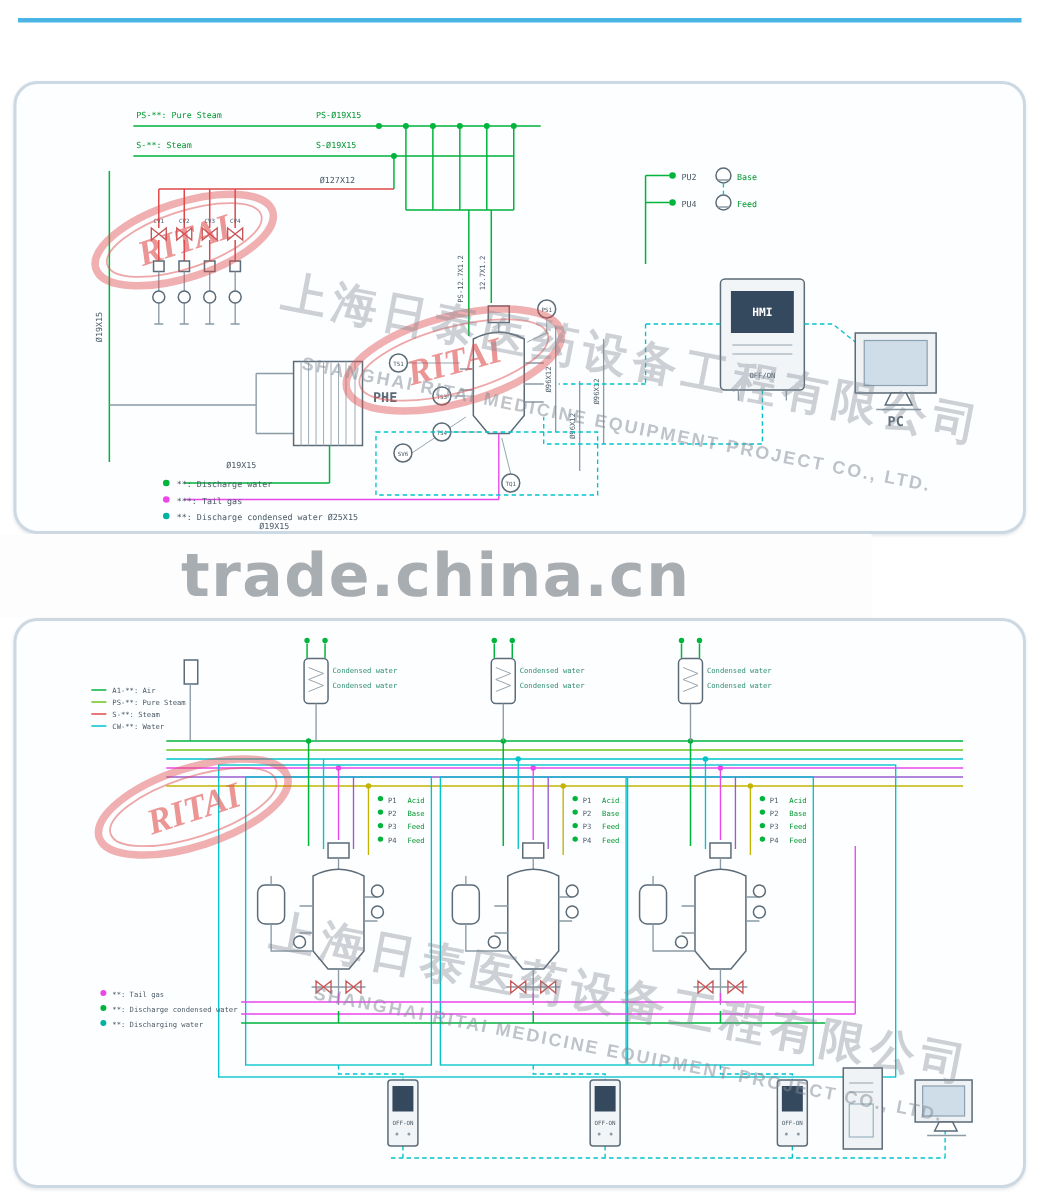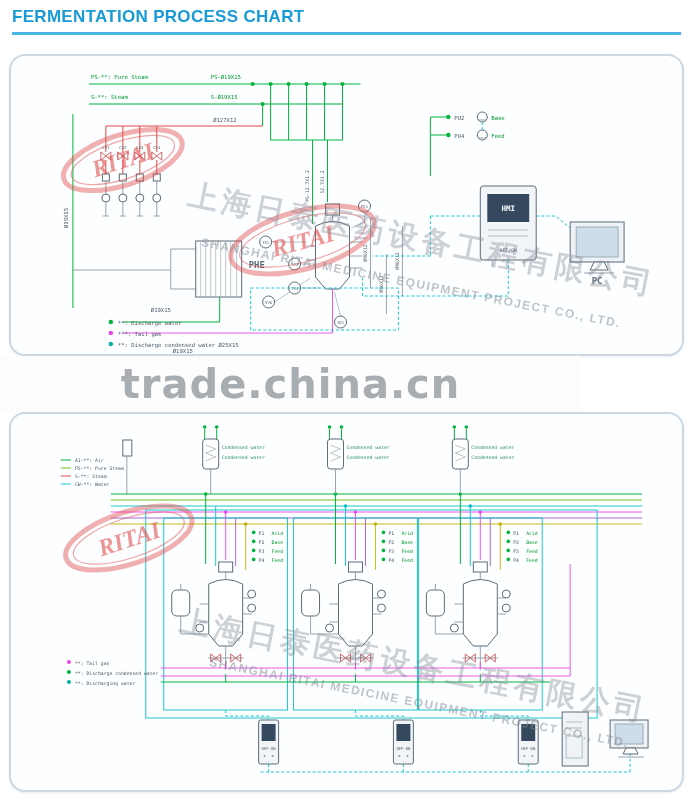--- a/index.html
+++ b/index.html
@@ -39,21 +39,20 @@
   .logo-text{font-family:"Liberation Serif",serif;font-style:italic;font-weight:bold;font-size:24px;fill:#e05050;opacity:.6;text-anchor:middle}
   .wm-cn{font-family:"DejaVu Sans",sans-serif;font-size:30px;font-weight:bold;fill:#808a95;opacity:.38;letter-spacing:4px}
   .wm-en{font-family:"Liberation Sans",sans-serif;font-size:12px;font-weight:bold;fill:#808a95;opacity:.5;letter-spacing:1.5px}
 </style>
 </head>
 <body>
 
 <div class="page">
 
   <div class="header">
-    <h1>FERMENTATION PROCESS CHART</h1>
     <div class="title-rule"></div>
   </div>
 
   <div class="panel" id="panel-top">
     <svg class="diag" viewBox="0 0 672 298" preserveAspectRatio="none">
       <defs>
         <g id="vlv">
             <path class="vlv" d="M-5,-4 L0,0 L-5,4 Z M5,-4 L0,0 L5,4 Z"></path>
           </g>
       </defs>

